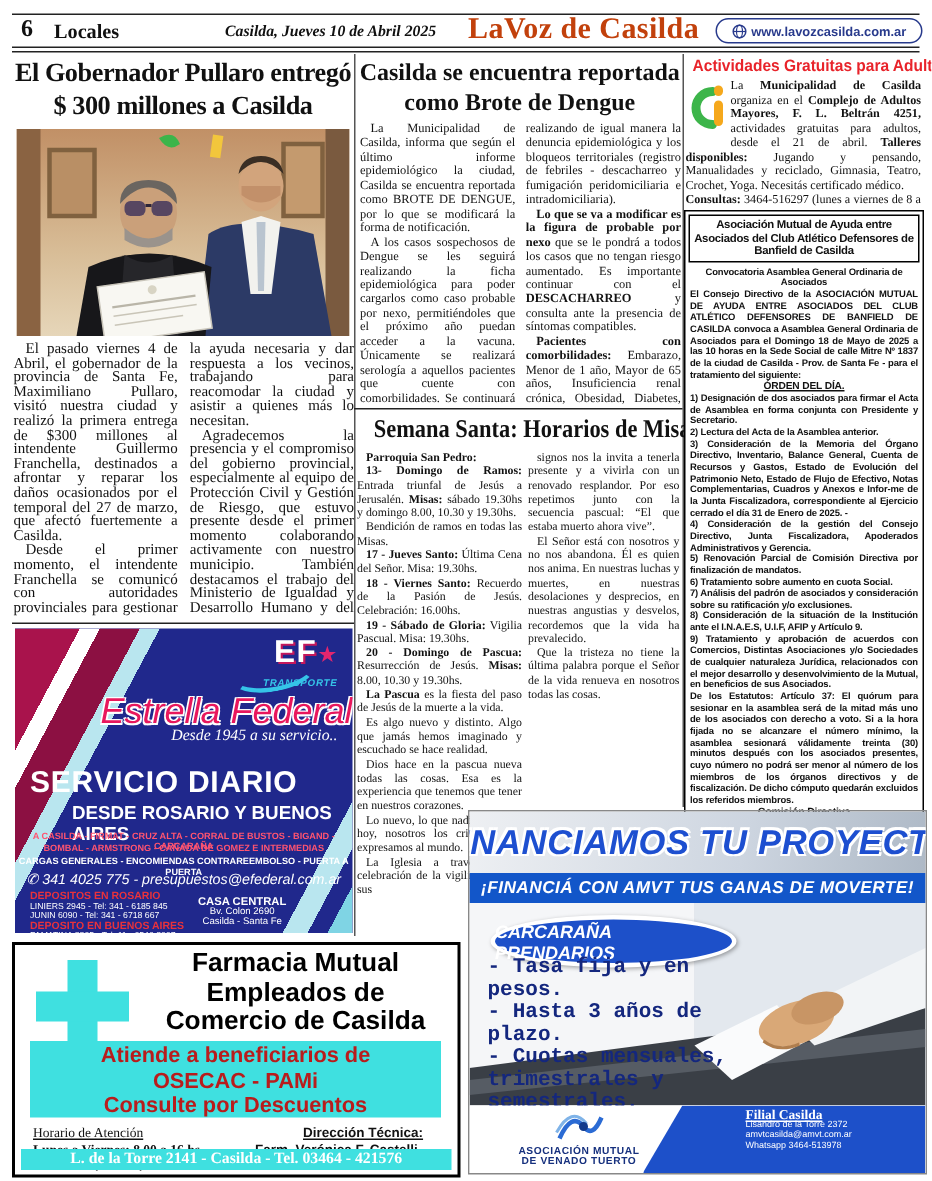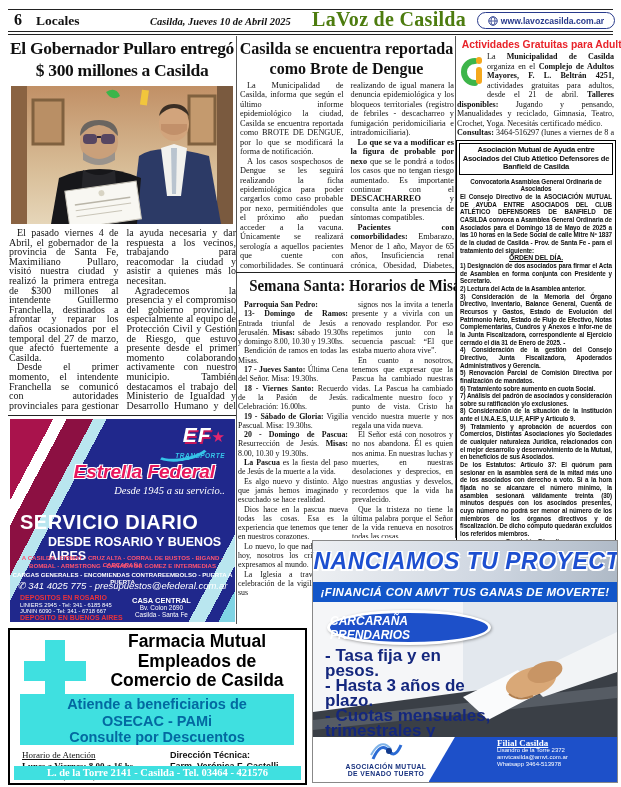--- a/index.html
+++ b/index.html
@@ -3,21 +3,21 @@
 <meta charset="utf-8">
 <style>
   html,body{margin:0;padding:0;background:#fff;}
   .page{position:relative;width:621px;height:787px;background:#fff;overflow:hidden;
         font-family:"Liberation Serif",serif;color:#111;}
   
   .hdr-top-rule{position:absolute;left:8px;top:9px;width:605px;height:1px;background:#222;}
   .hdr-num{position:absolute;left:14px;top:11px;font-size:16px;font-weight:bold;}
   .hdr-section{position:absolute;left:36px;top:13px;font-size:13.5px;font-weight:bold;}
   .hdr-date{position:absolute;left:150px;top:16px;font-size:10.5px;font-weight:bold;font-style:italic;}
-  .hdr-masthead{position:absolute;left:312px;top:8px;font-size:20px;font-weight:bold;color:#4d7c0f;letter-spacing:.3px;}
+  .hdr-masthead{position:absolute;left:312px;top:8px;font-size:20px;font-weight:bold;color:#c2410c;letter-spacing:.3px;}
   .hdr-pill{position:absolute;left:477px;top:12px;width:136px;height:15px;border:1.5px solid #283a8c;border-radius:9px;
             display:flex;align-items:center;justify-content:center;gap:3px;}
   .hdr-pill .url{font-family:"Liberation Sans",sans-serif;font-size:8.6px;font-weight:bold;color:#283a8c;}
   .hdr-rule2{position:absolute;left:8px;top:31px;width:605px;height:2px;border-top:1px solid #222;border-bottom:1px solid #222;}
   
   .vr{position:absolute;width:1px;background:#555;}
   .vr1{left:236px;top:36px;height:588px;}
   .vr2{left:455px;top:36px;height:502px;}
   
   .gov-title{position:absolute;left:8px;top:37px;width:228px;text-align:center;font-size:17.5px;font-weight:bold;line-height:22px;letter-spacing:-.3px;}
@@ -57,66 +57,66 @@
   .aso-orden{text-align:center;text-decoration:underline;font-size:6.8px;margin-top:1px;}
   .aso-sign{text-align:center;margin-top:2px;font-size:7px;}
   
   .ef{position:absolute;left:10px;top:419px;width:225px;height:203px;background:#20288c;overflow:hidden;
       font-family:"Liberation Sans",sans-serif;color:#fff;}
   .ef-corner{position:absolute;inset:0;
      background:linear-gradient(118deg,#a9134c 0 13%,#ffffff 13% 17%,#8c1042 17% 25%,#b9e6ef 25% 29%,transparent 29%);}
   .ef-corner2{position:absolute;inset:0;
      background:linear-gradient(298deg,#7fd4e4 0 5%,transparent 5% 9%,#b9e6ef 9% 14%,transparent 14%);}
   .ef-logo{position:absolute;right:10px;top:4px;text-align:right;}
-  .ef-ef{font-size:21px;font-weight:900;font-style:italic;letter-spacing:1px;text-shadow:1.5px 1.5px 0 #c4175c;}
+  .ef-ef{font-size:21px;font-weight:900;letter-spacing:1px;text-shadow:1.5px 1.5px 0 #c4175c;}
   .ef-star{color:#e3266e;font-size:15px;}
   .ef-swoosh{position:absolute;right:24px;top:16px;width:52px;height:20px;border:3px solid transparent;
              border-bottom-color:#35c4e8;border-radius:50%;transform:rotate(-10deg);}
   .ef-transporte{position:absolute;right:10px;top:33px;color:#35c4e8;font-size:6.5px;font-weight:bold;font-style:italic;letter-spacing:.5px;}
-  .ef-brand{position:absolute;right:20px;top:42px;font-size:19px;font-weight:700;font-style:italic;color:#e8175d;
+  .ef-brand{position:absolute;right:0;top:42px;font-size:24px;font-weight:400;font-style:italic;color:#e8175d;
             text-shadow:-1px -1px 0 #fff,1px -1px 0 #fff,-1px 1px 0 #fff,1px 1px 0 #fff;}
   .ef-tag{position:absolute;right:10px;top:66px;font-family:"Liberation Serif",serif;font-style:italic;font-size:10.5px;}
   .ef-serv1{position:absolute;left:10px;top:92px;font-size:20px;font-weight:900;letter-spacing:.5px;}
   .ef-serv2{position:absolute;left:38px;top:116px;font-size:12.5px;font-weight:900;}
   .ef-route{position:absolute;left:0;width:225px;text-align:center;color:#ff5470;font-size:6.1px;font-weight:bold;}
   .ef-cargas{position:absolute;left:0;top:152px;width:225px;text-align:center;font-size:6.1px;font-weight:bold;}
   .ef-phone{position:absolute;left:0;top:161px;width:225px;text-align:center;font-size:9.5px;font-style:italic;}
   .ef-deps{position:absolute;left:10px;top:176px;font-size:5.8px;line-height:6.6px;}
   .ef-dep-title{color:#e8323c;font-size:7px;font-weight:bold;}
   .ef-casa{position:absolute;left:122px;top:178px;text-align:center;font-size:6.4px;line-height:7px;}
   .ef-casa-title{font-size:7.5px;font-weight:bold;}
   
   .fm{position:absolute;left:8px;top:628px;width:299px;height:157px;border:2.5px solid #000;background:#fff;
       font-family:"Liberation Sans",sans-serif;box-sizing:border-box;}
   .fm-cross{position:absolute;left:14px;top:10px;width:62px;height:62px;}
   .fm-cross .v{position:absolute;left:21px;top:0;width:20px;height:62px;background:#3fe0e0;}
   .fm-cross .h{position:absolute;left:0;top:21px;width:62px;height:20px;background:#3fe0e0;}
   .fm-title{position:absolute;left:84px;top:2px;width:206px;text-align:center;font-size:17.5px;line-height:19.5px;font-weight:bold;color:#000;}
-  .fm-banner{position:absolute;left:10px;top:64px;width:274px;height:51px;background:#3fe0e0;color:#0369a1;
+  .fm-banner{position:absolute;left:10px;top:64px;width:274px;height:51px;background:#3fe0e0;color:#b91c1c;
              text-align:center;font-weight:bold;font-size:14.5px;line-height:16.5px;padding-top:2px;box-sizing:border-box;}
   .fm-info-l{position:absolute;left:12px;top:120px;font-family:"Liberation Serif",serif;font-size:9px;line-height:10.5px;font-weight:bold;}
   .fm-info-l .u{text-decoration:underline;font-weight:normal;}
   .fm-info-r{position:absolute;left:160px;top:120px;font-size:9px;line-height:10.5px;font-weight:bold;}
-  .fm-info-r .u{}
+  .fm-info-r .u{text-decoration:underline;margin-left:32px;}
   .fm-foot{position:absolute;left:4px;right:4px;bottom:3px;height:14px;background:#3fe0e0;color:#fff;
            font-family:"Liberation Serif",serif;font-weight:bold;font-size:10.5px;text-align:center;line-height:14px;}
   
   .amvt{position:absolute;left:312px;top:540px;width:306px;height:243px;border:1px solid #888;box-sizing:border-box;
         font-family:"Liberation Sans",sans-serif;overflow:hidden;}
   .amvt-head{height:41px;background:linear-gradient(100deg,#eef0f3,#cdd5e0 60%,#aeb9c6);display:flex;align-items:center;justify-content:center;}
   .amvt-head span{color:#1d4fd0;font-weight:900;font-style:italic;font-size:23px;letter-spacing:.5px;white-space:nowrap;
         text-shadow:-1.5px -1.5px 0 #fff,1.5px -1.5px 0 #fff,-1.5px 1.5px 0 #fff,1.5px 1.5px 0 #fff;}
   .amvt-bar{height:20px;background:#1256c9;color:#fff;display:flex;align-items:center;justify-content:center;
             font-style:italic;font-weight:bold;font-size:11.5px;letter-spacing:.3px;}
   .amvt-main{position:relative;height:135px;background:linear-gradient(90deg,#f5f6f8 0 52%,#d5dce4 52% 100%);}
   .amvt-badge{position:absolute;left:14px;top:8px;width:158px;height:29px;background:#1d50c9;border:3px solid #fff;
               border-radius:50%;color:#fff;display:flex;align-items:center;justify-content:center;
               font-style:italic;font-weight:900;font-size:12px;box-shadow:1px 1px 3px rgba(0,0,0,.35);}
-  .amvt-bullets{position:absolute;left:12px;top:46px;width:172px;color:#14277e;font-weight:bold;
-                font-family:Liberation Sans, sans-serif;font-size:17px;line-height:15px;}
+  .amvt-bullets{position:absolute;left:12px;top:36px;width:172px;color:#14277e;font-weight:bold;
+                font-family:Liberation Mono, monospace;font-size:14px;line-height:15px;}
   .amvt-foot{position:relative;height:45px;background:#fff;}
   .amvt-foot-blue{position:absolute;right:0;top:0;bottom:0;width:62%;background:#1d50c9;
                   clip-path:polygon(14% 0,100% 0,100% 100%,0 100%);}
   .amvt-org{position:absolute;left:8px;top:4px;width:130px;color:#16307e;font-weight:bold;font-size:6.8px;
             line-height:7.5px;letter-spacing:.4px;text-align:center;}
   .amvt-filial{position:absolute;right:10px;top:3px;width:110px;color:#fff;font-size:6px;line-height:7px;}
   .amvt-filial .t{font-family:"Liberation Serif",serif;font-size:9px;font-weight:bold;text-decoration:underline;}
 </style>
 </head>
 <body>
@@ -211,21 +211,20 @@
     <p><b>19 - Sábado de Gloria:</b><span> Vigilia Pascual. Misa: 19.30hs.</span></p>
     <p><b>20 - Domingo de Pascua:</b><span> Resurrección de Jesús. </span><b>Misas:</b><span> 8.00, 10.30 y 19.30hs.</span></p>
     <p><b>La Pascua</b><span> es la fiesta del paso de Jesús de la muerte a la vida.</span></p>
     <p><span>Es algo nuevo y distinto. Algo que jamás hemos imaginado y escuchado se hace realidad.</span></p>
     <p><span>Dios hace en la pascua nueva todas las cosas. Esa es la experiencia que tenemos que tener en nuestros corazones.</span></p>
     <p><span>Lo nuevo, lo que nadie escucho, hoy, nosotros los cristianos, lo expresamos al mundo.</span></p>
     <p><span>La Iglesia a través de la celebración de la vigilia en todos sus</span></p>
   </div>
   <div class="ss-col ss-right">
     <p><span>signos nos la invita a tenerla presente y a vivirla con un renovado resplandor. Por eso repetimos junto con la secuencia pascual: “El que estaba muerto ahora vive”.</span></p>
-    <p><span>En cuanto a nosotros, tenemos que expresar que la Pascua ha cambiado nuestras vidas. La Pascua ha cambiado radicalmente nuestro foco y punto de vista. Cristo ha vencido nuestra muerte y nos regala una vida nueva.</span></p>
     <p><span>El Señor está con nosotros y no nos abandona. Él es quien nos anima. En nuestras luchas y muertes, en nuestras desolaciones y desprecios, en nuestras angustias y desvelos, recordemos que la vida ha prevalecido.</span></p>
     <p><span>Que la tristeza no tiene la última palabra porque el Señor de la vida renueva en nosotros todas las cosas.</span></p>
 
   </div>
 
   <div class="act-title">Actividades Gratuitas para Adultos</div>
   <div class="act-body">
     <svg class="act-logo" viewBox="0 0 26 36">
       <path d="M18 7 A11 11 0 1 0 18 29" fill="none" stroke="#3db54a" stroke-width="6" stroke-linecap="round"></path>
       <rect x="19" y="3" width="6" height="7" rx="3" fill="#f5a81c"></rect>

